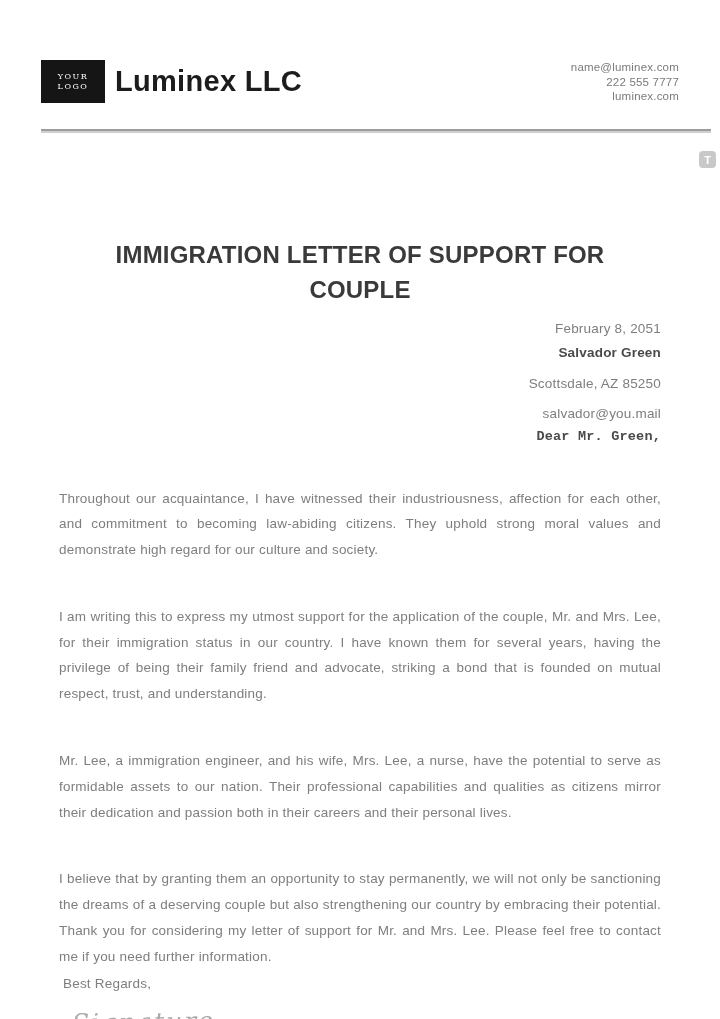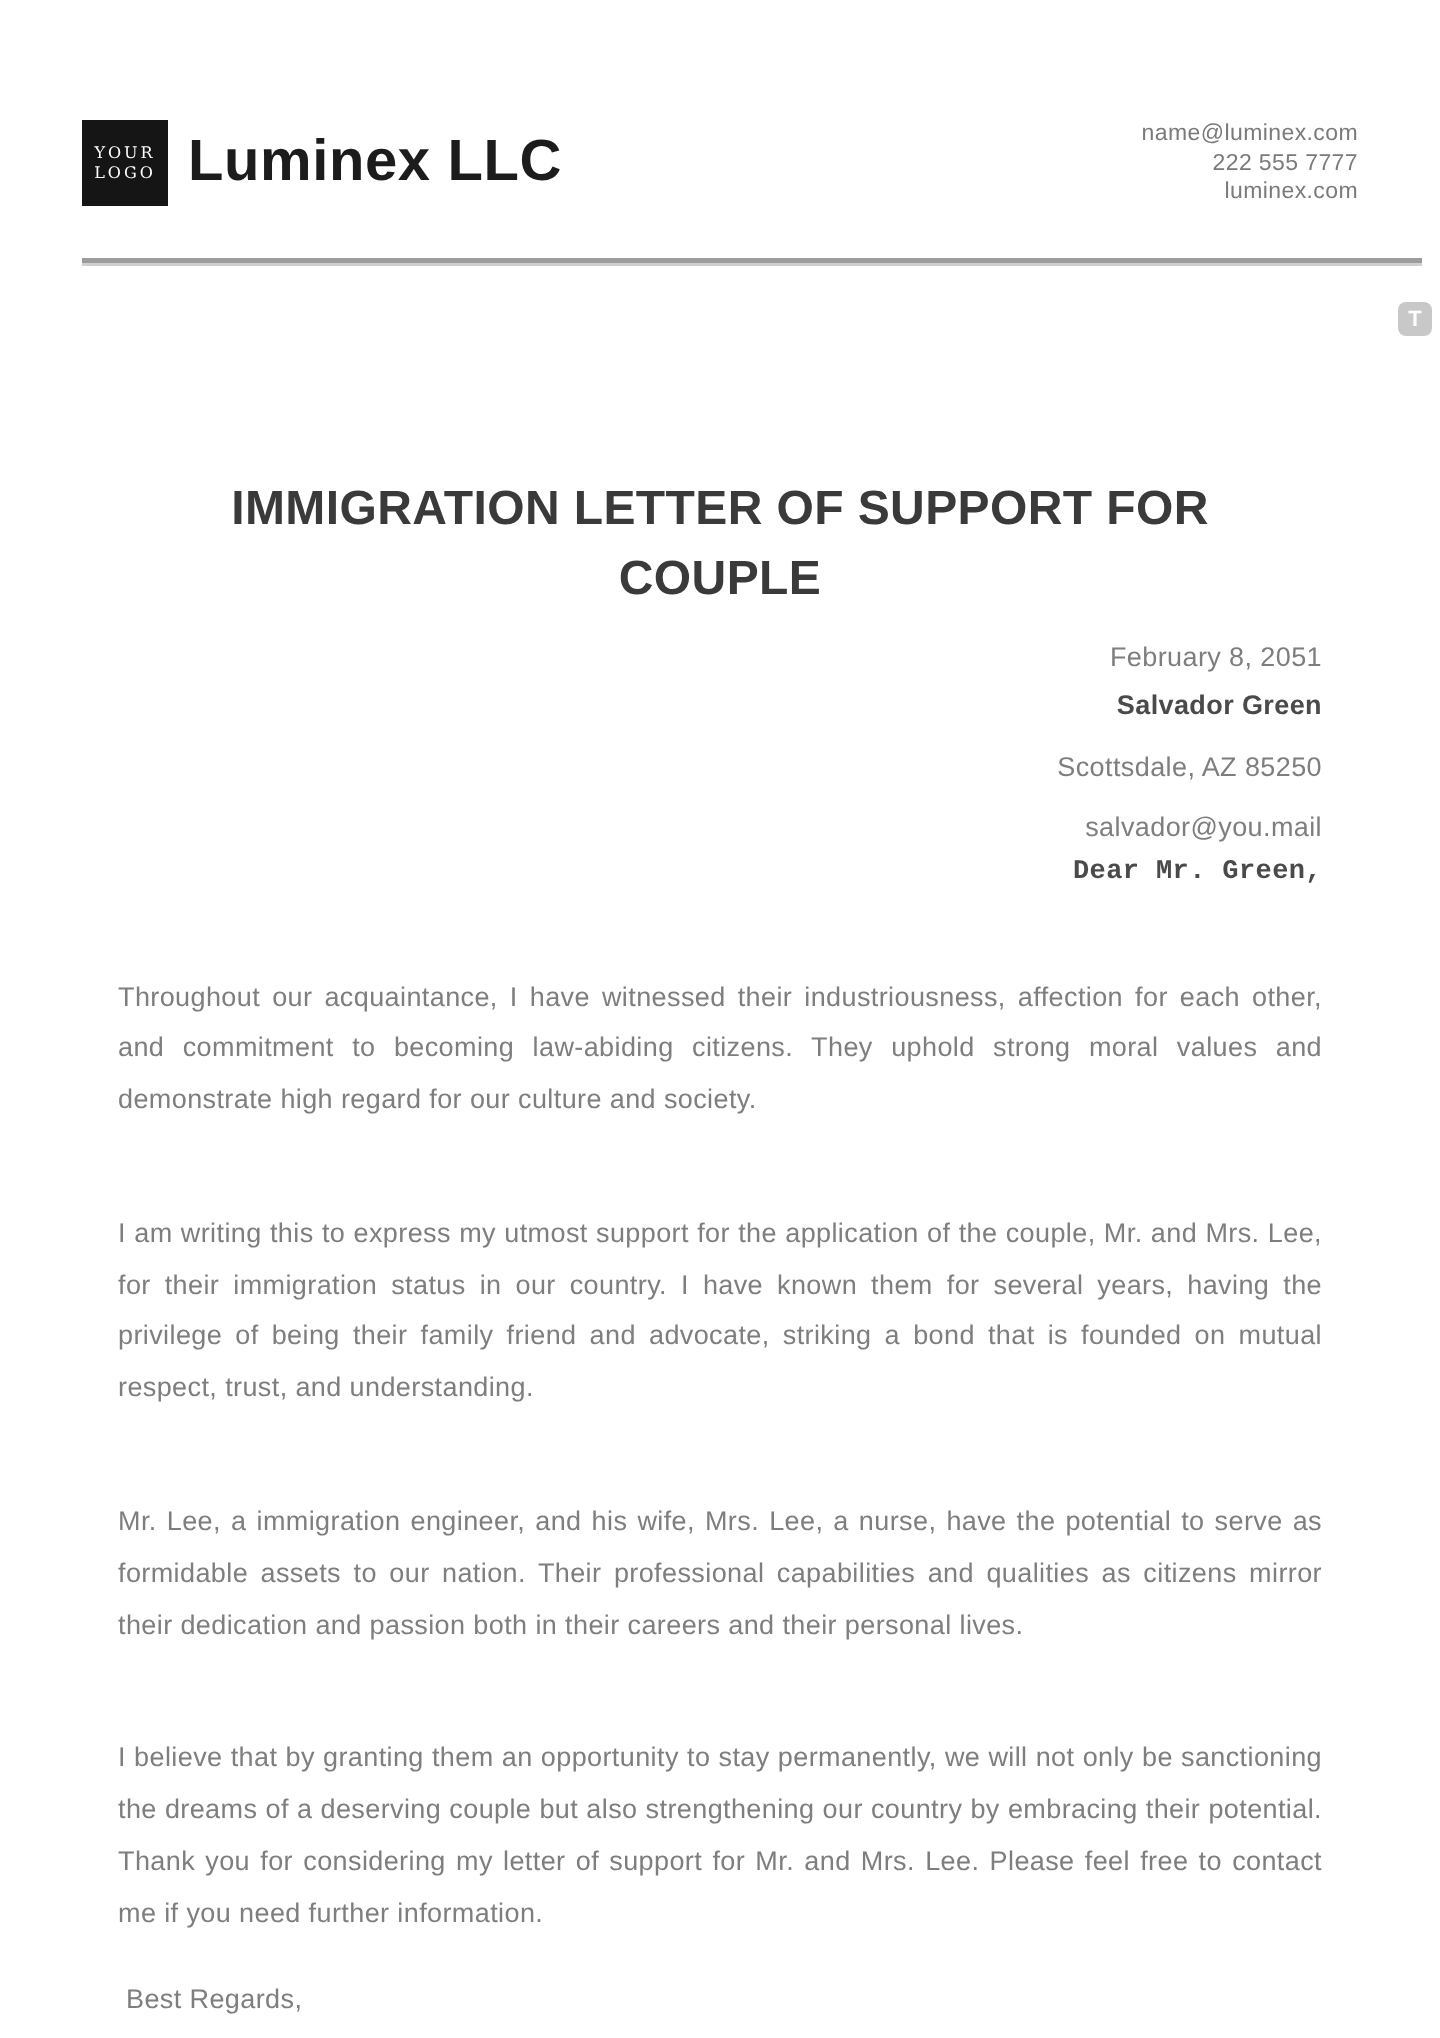--- a/index.html
+++ b/index.html
@@ -12,21 +12,21 @@
     font-family: "Liberation Sans", sans-serif;
   }
 
   
   .header {
     display: flex;
     align-items: center;
     padding: 60px 41px 0 41px;
   }
   .logo-box {
-    width: 43px;
+    width: 64px;
     height: 43px;
     background: #151515;
     color: #ffffff;
     display: flex;
     flex-direction: column;
     align-items: center;
     justify-content: center;
     font-family: "DejaVu Serif", serif;
     font-size: 8px;
     letter-spacing: 1.5px;
@@ -103,21 +103,21 @@
 
   .para {
     margin-top: 41px;
     font-size: 13.5px;
     line-height: 25.8px;
     text-align: justify;
     letter-spacing: 0.2px;
     color: #7e7e7e;
   }
   .closing {
-    margin-top: 17px;
+    margin-top: 1px;
     padding-left: 4px;
     font-size: 13.5px;
     line-height: 25.8px;
     letter-spacing: 0.2px;
   }
   .signature {
     margin-top: 13px;
     padding-left: 13px;
     font-family: "DejaVu Serif", serif;
     font-style: italic;

